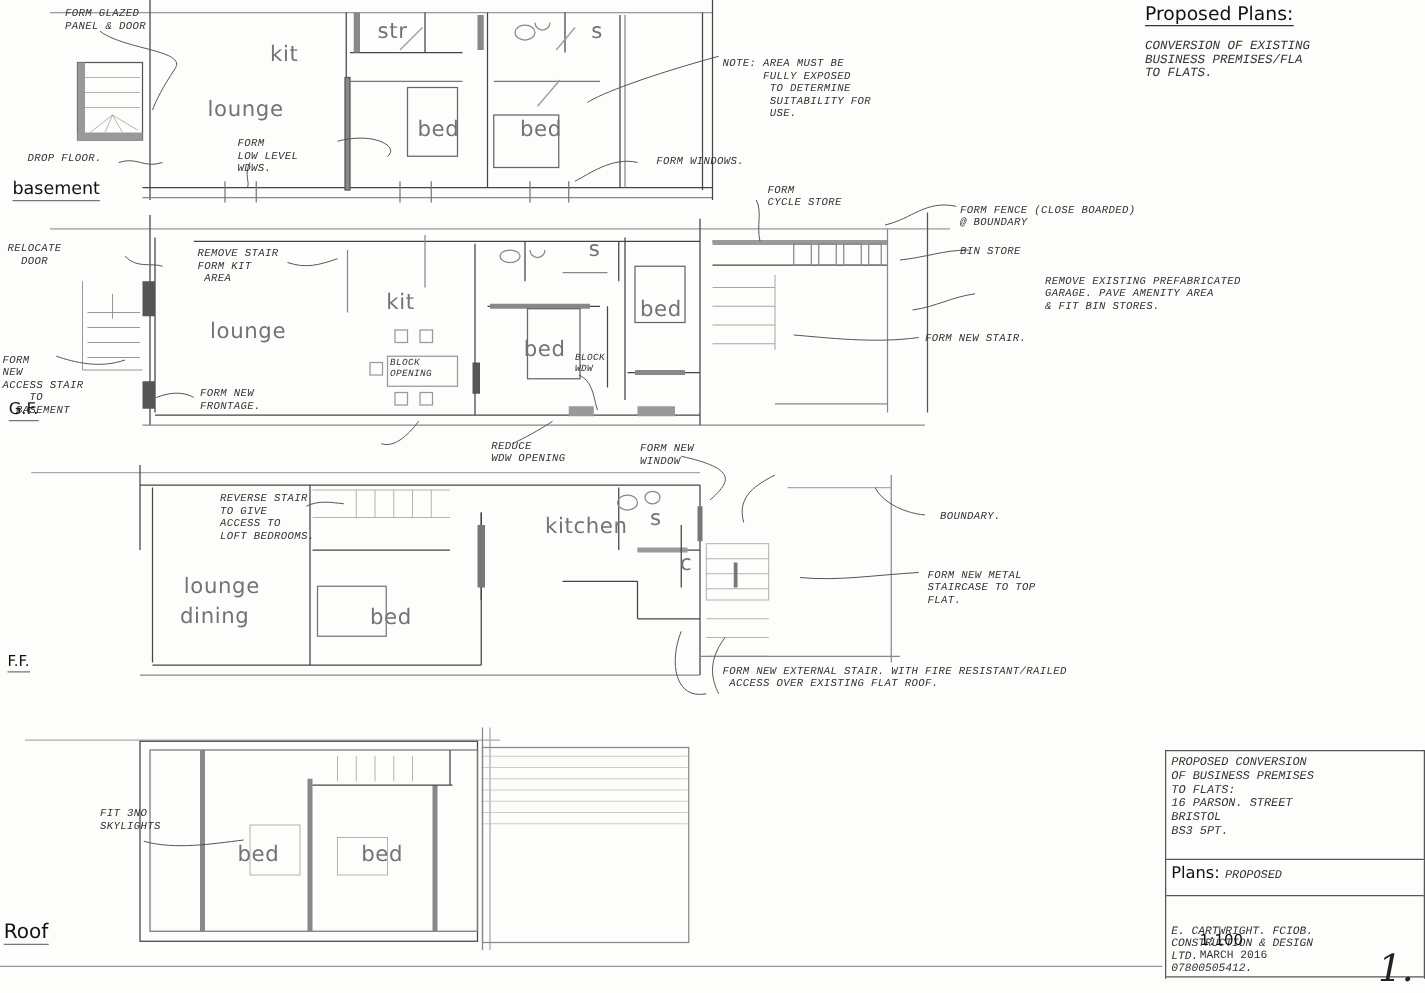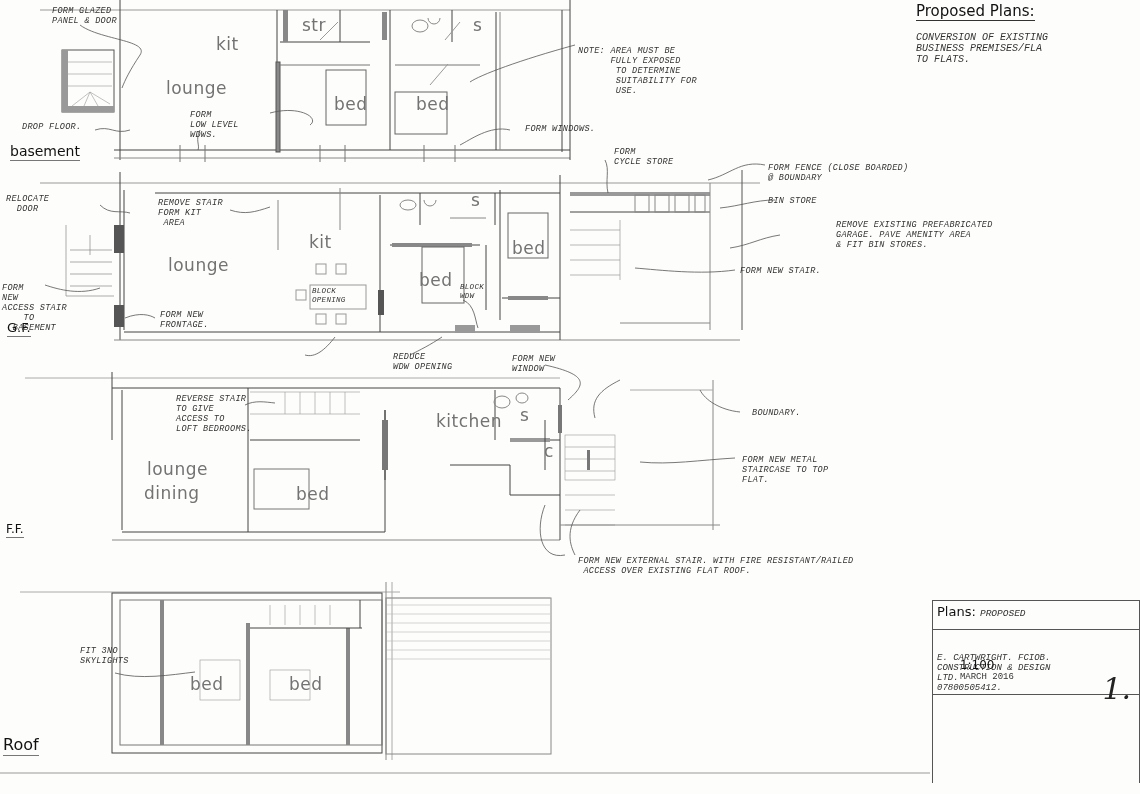--- a/index.html
+++ b/index.html
@@ -341,32 +341,38 @@
 <div class="note" style="left:132px;top:394px;margin-left:44px;">REVERSE STAIR
 TO GIVE
 ACCESS TO
 LOFT BEDROOMS.</div>
 <div class="note" style="left:512px;top:354px;">FORM NEW
 WINDOW</div>
 <div class="note" style="left:752px;top:408px;">BOUNDARY.</div>
 <div class="note" style="left:742px;top:455px;">FORM NEW METAL
 STAIRCASE TO TOP
 FLAT.</div>
-<div class="note" style="left:578px;top:556px;">FORM NEW EXTERNAL STAIR. WITH FIRE RESISTANT/RAILED
+<div class="note" style="left:578px;top:532px;">FORM NEW EXTERNAL STAIR. WITH FIRE RESISTANT/RAILED
  ACCESS OVER EXISTING FLAT ROOF.</div>
 
 <div class="note" style="left:80px;top:646px;">FIT 3NO
 SKYLIGHTS</div>
 
 <div class="heading">Proposed Plans:</div>
 <div class="subheading">CONVERSION OF EXISTING
 BUSINESS PREMISES/FLA
 TO FLATS.</div>
 
 <div class="titleblock">
+  <div class="tb-sec tb-addr">PROPOSED CONVERSION
+OF BUSINESS PREMISES
+TO FLATS:
+16 PARSON. STREET
+BRISTOL
+BS3 5PT.</div>
   <div class="tb-sec tb-plans">
     <span>Plans:</span>
     <span class="hand">PROPOSED</span>
   </div>
   <div class="tb-sec tb-author">
     <div>E. CARTWRIGHT. FCIOB.
 CONSTRUCTION &amp; DESIGN
 LTD.
 07800505412.</div>
     <div class="tb-scale">

